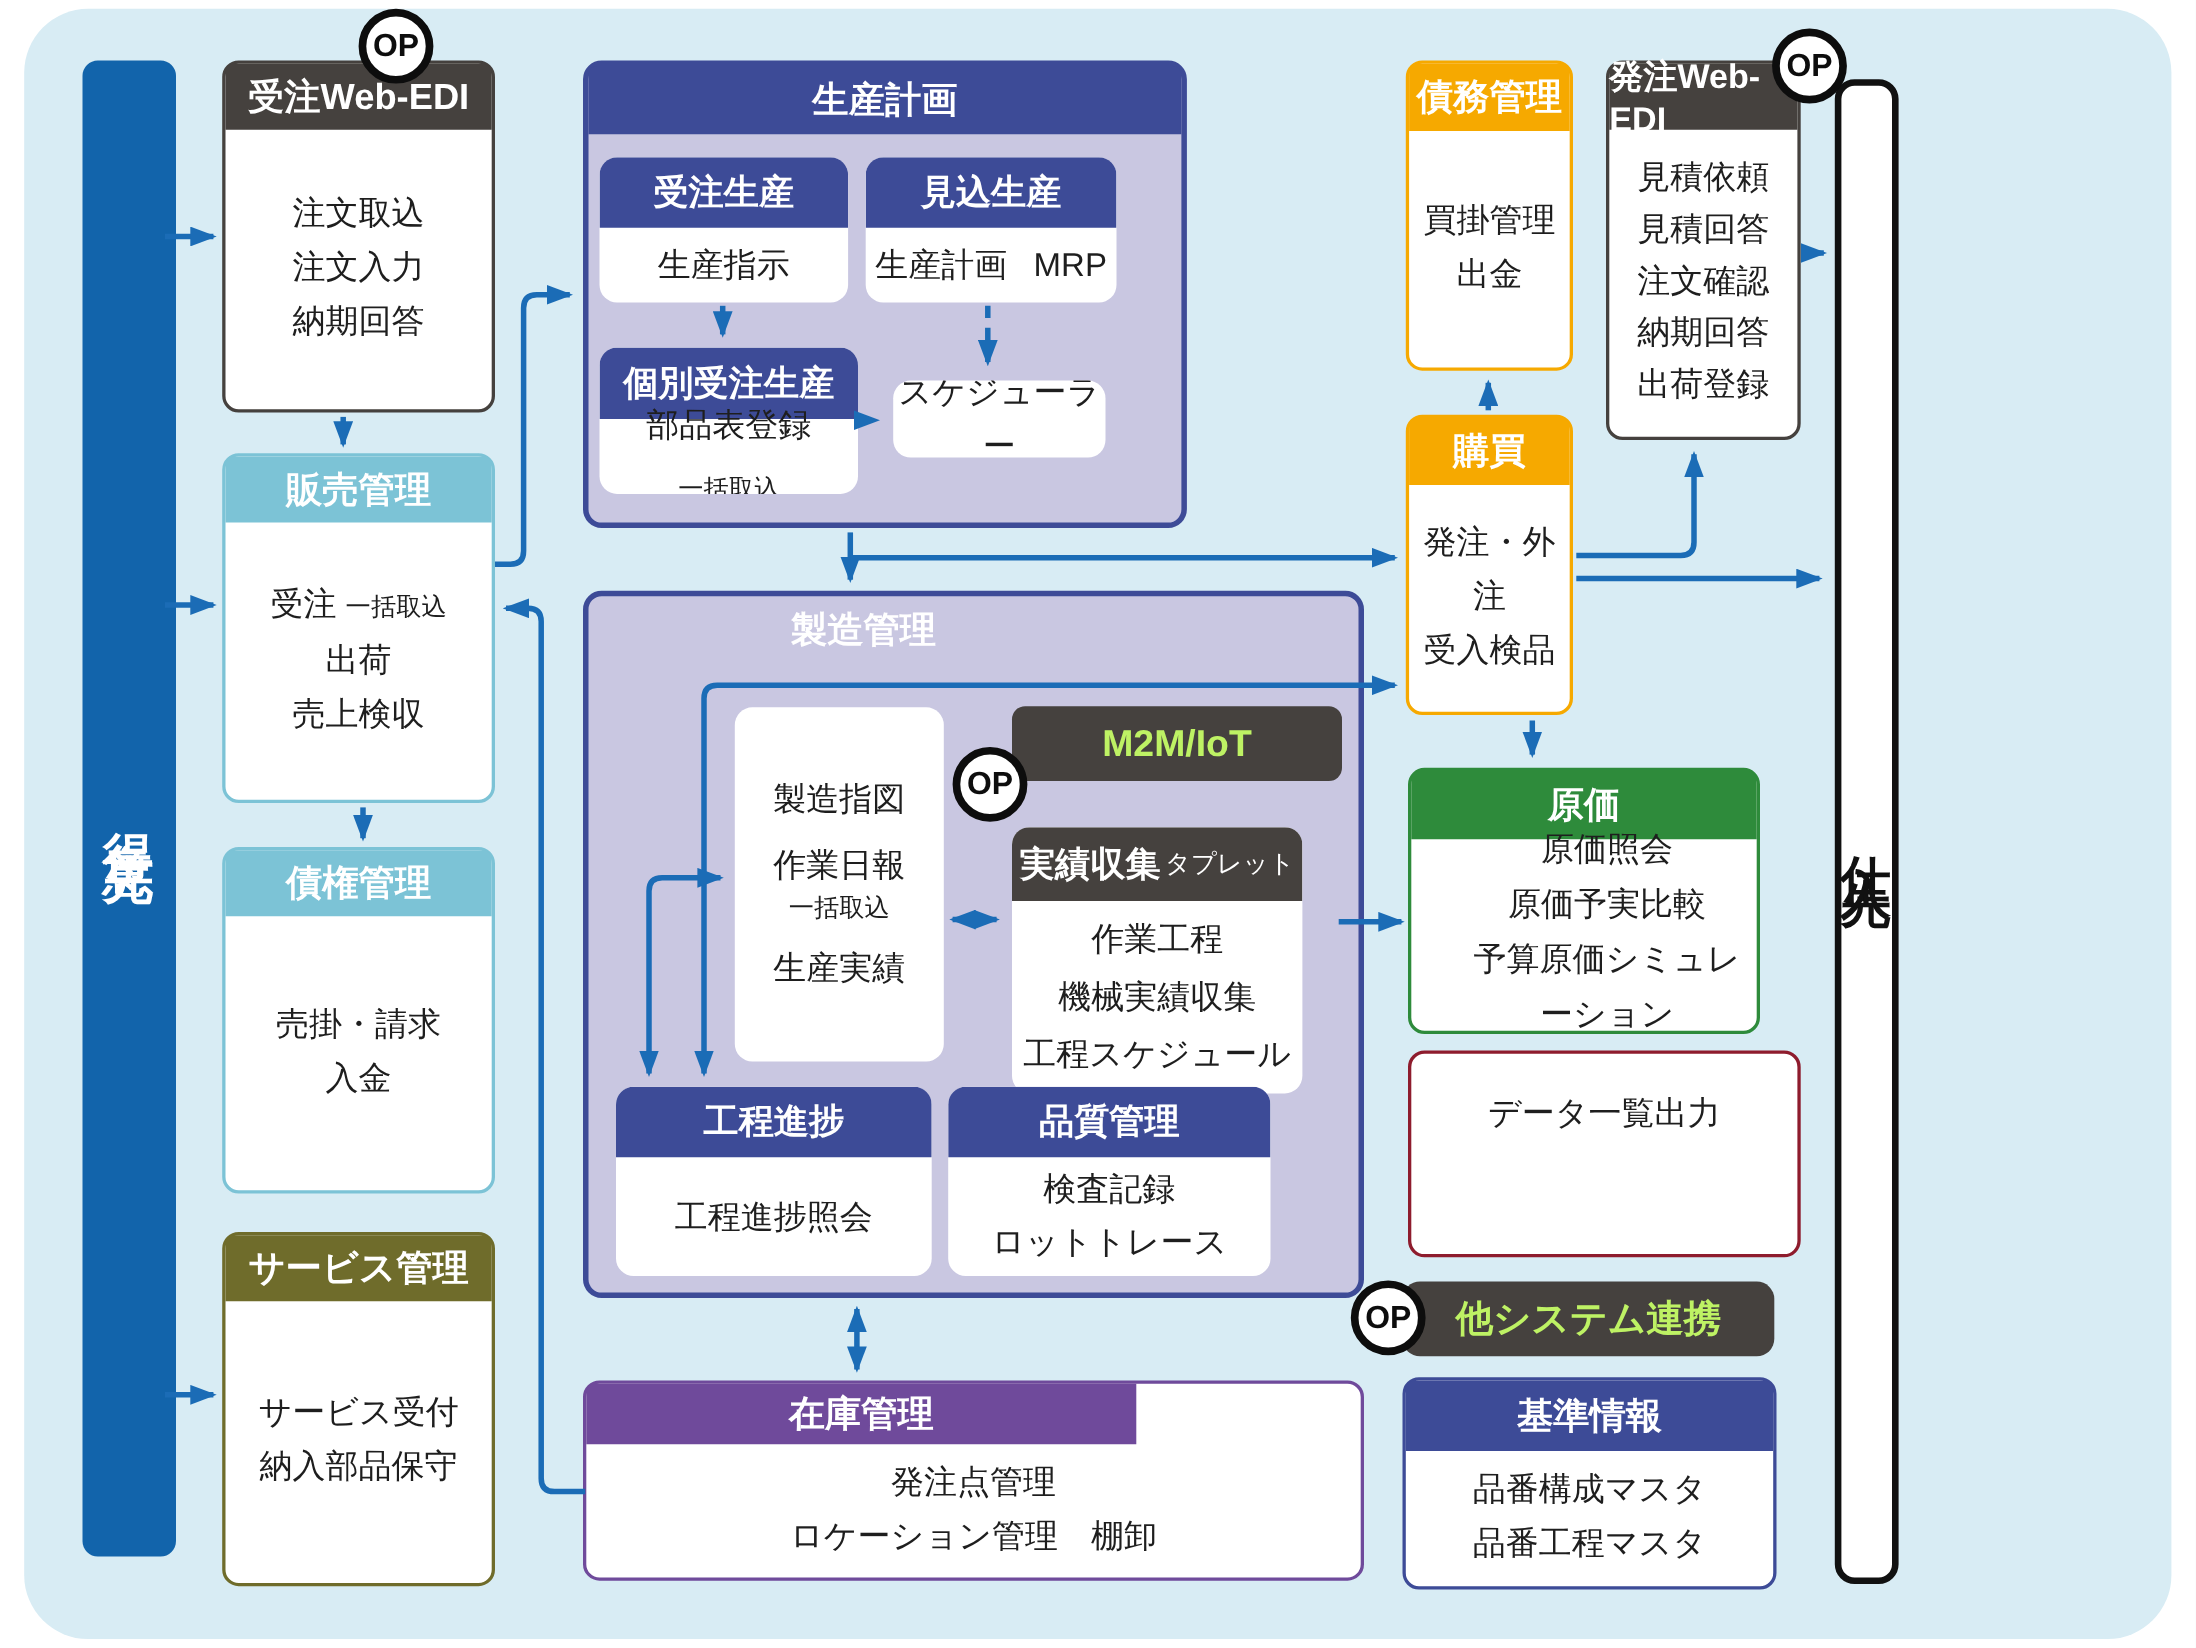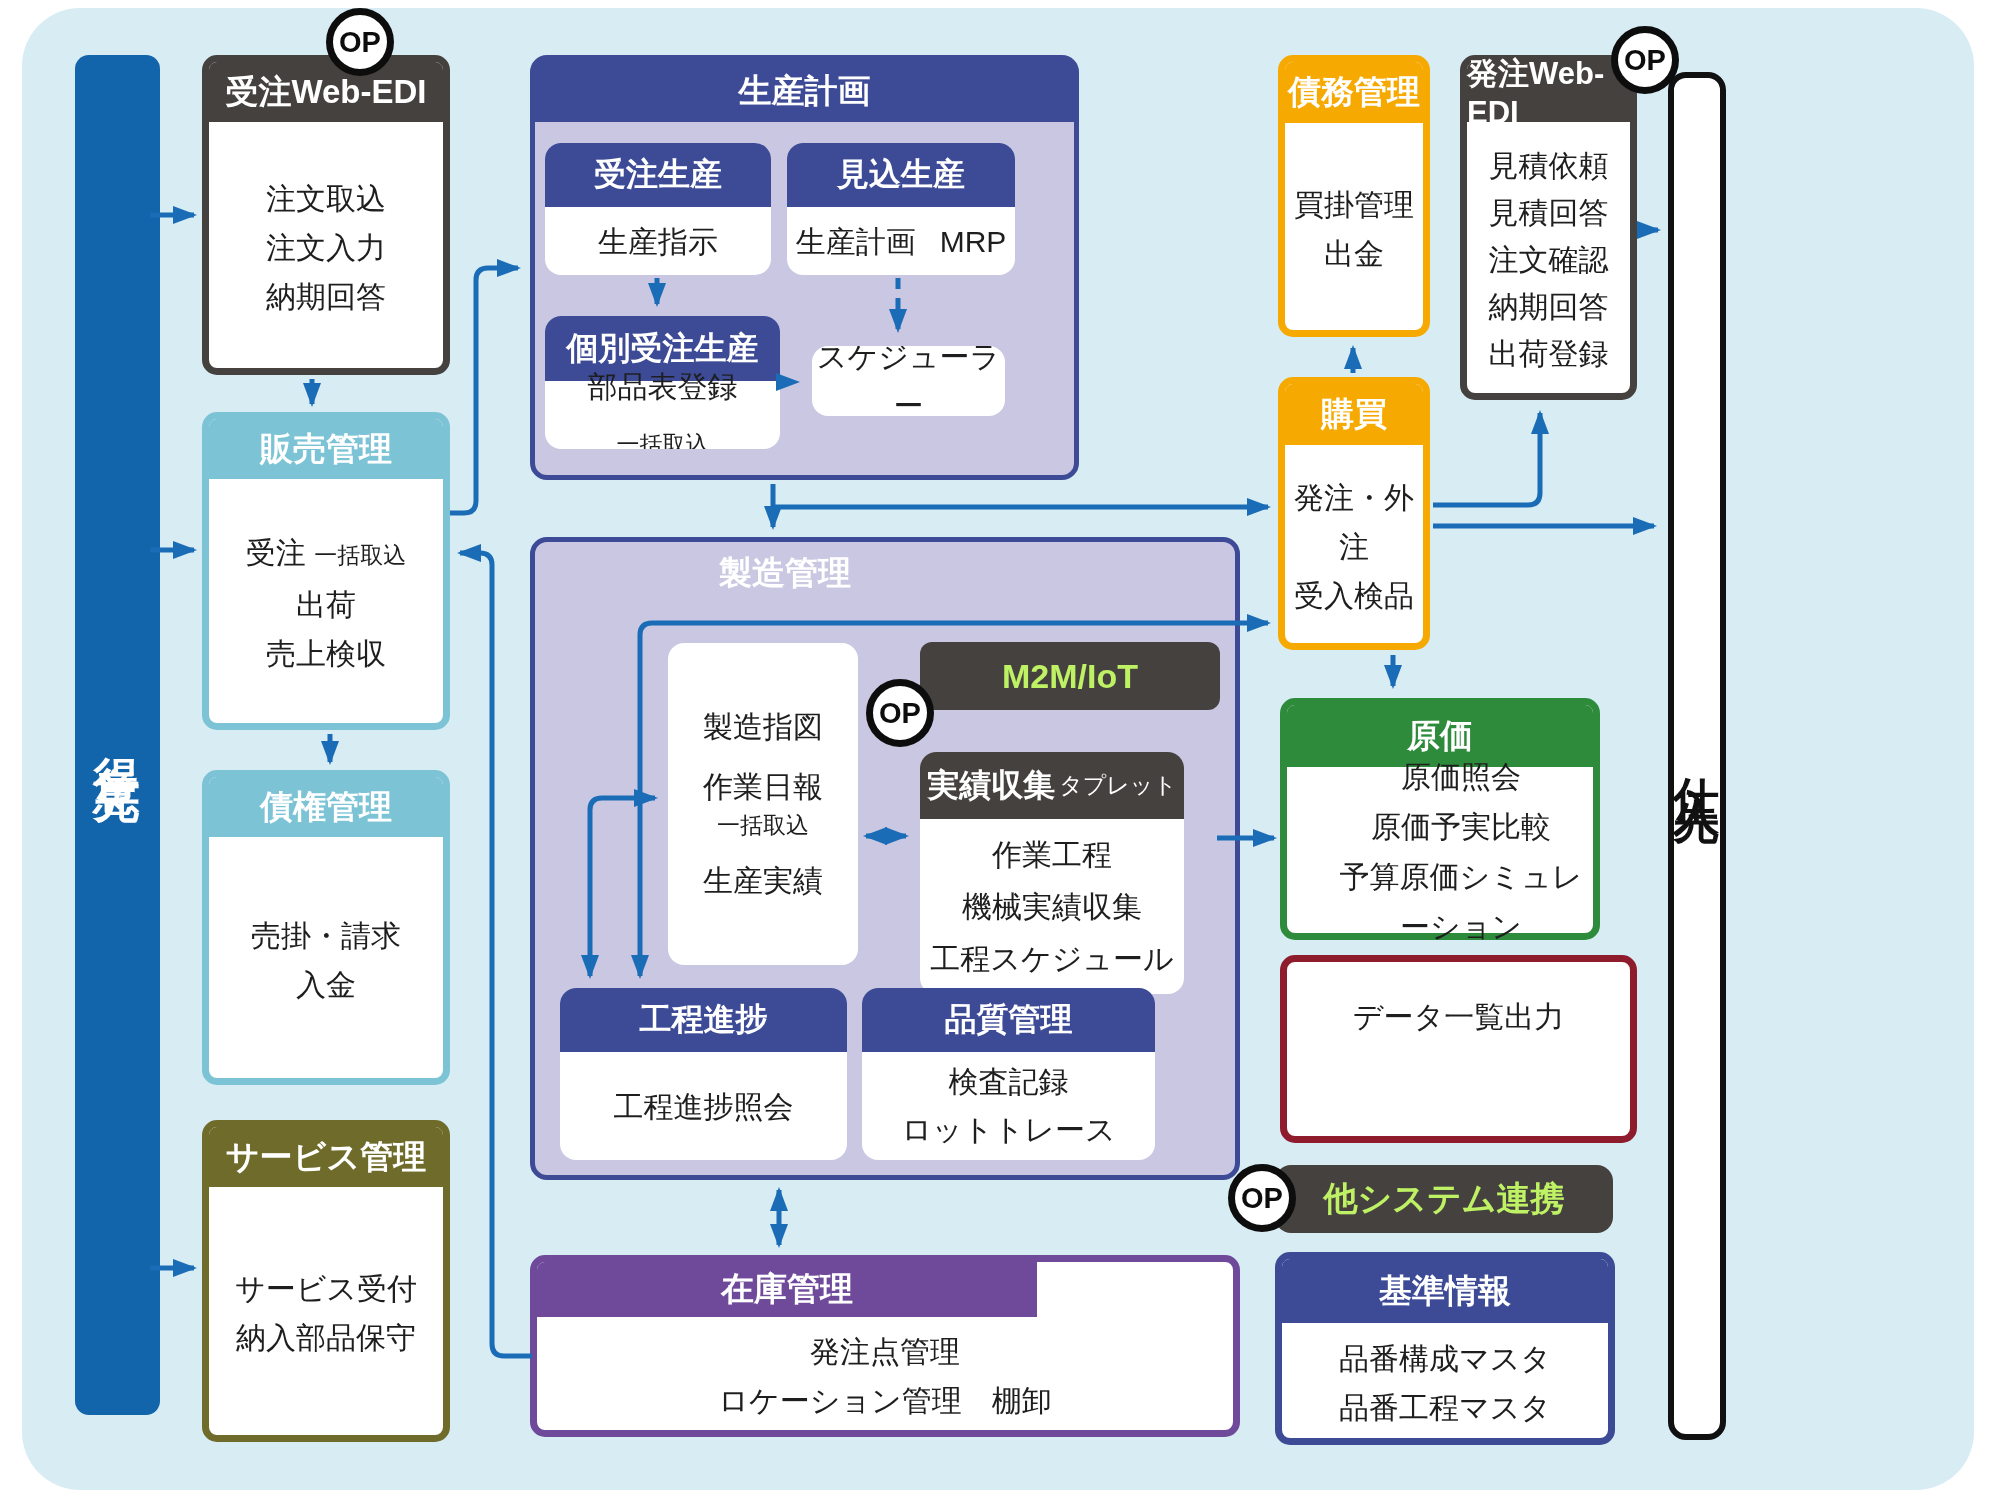--- a/index.html
+++ b/index.html
@@ -14,21 +14,21 @@
   .panel{position:absolute;left:22px;top:8px;width:1952px;height:1482px;
     background:var(--c-bg);border-radius:58px;}
   .rail{position:absolute;display:flex;align-items:center;justify-content:center;}
   .rail .vtxt{writing-mode:vertical-rl;text-orientation:upright;font-weight:bold;
     font-size:46px;letter-spacing:10px;}
   .rail.left{left:75px;top:55px;width:85px;height:1360px;background:var(--c-rail);
     border-radius:14px;color:#fff;}
   .rail.right{left:1668px;top:72px;width:58px;height:1368px;background:#fff;
     border:6px solid #111;border-radius:18px;color:#111;box-sizing:border-box;}
   .box{position:absolute;box-sizing:border-box;background:#fff;border-radius:15px;
-    border:7px solid #000000;overflow:visible;}
+    border:3px solid #000000;overflow:visible;}
   .hd{display:flex;align-items:center;justify-content:center;gap:8px;color:#fff;
     font-weight:bold;font-size:33px;border-radius:8px 8px 0 0;}
   .bd{display:flex;flex-direction:column;align-items:center;justify-content:center;
     color:var(--c-ink);font-size:30px;line-height:49px;text-align:center;}
   .small{font-size:23px;}
   .container{background:var(--c-lav);border:5px solid var(--c-navy);border-radius:17px;}
   .container>.hd{background:var(--c-navy);}
   .sub{position:absolute;box-sizing:border-box;background:#fff;border:none;border-radius:16px;overflow:hidden;}
   .sub .hd{background:var(--c-navy);font-size:32px;border-radius:11px 11px 0 0;}
   .darkbar{position:absolute;box-sizing:border-box;background:var(--c-dark);color:#bef264;

